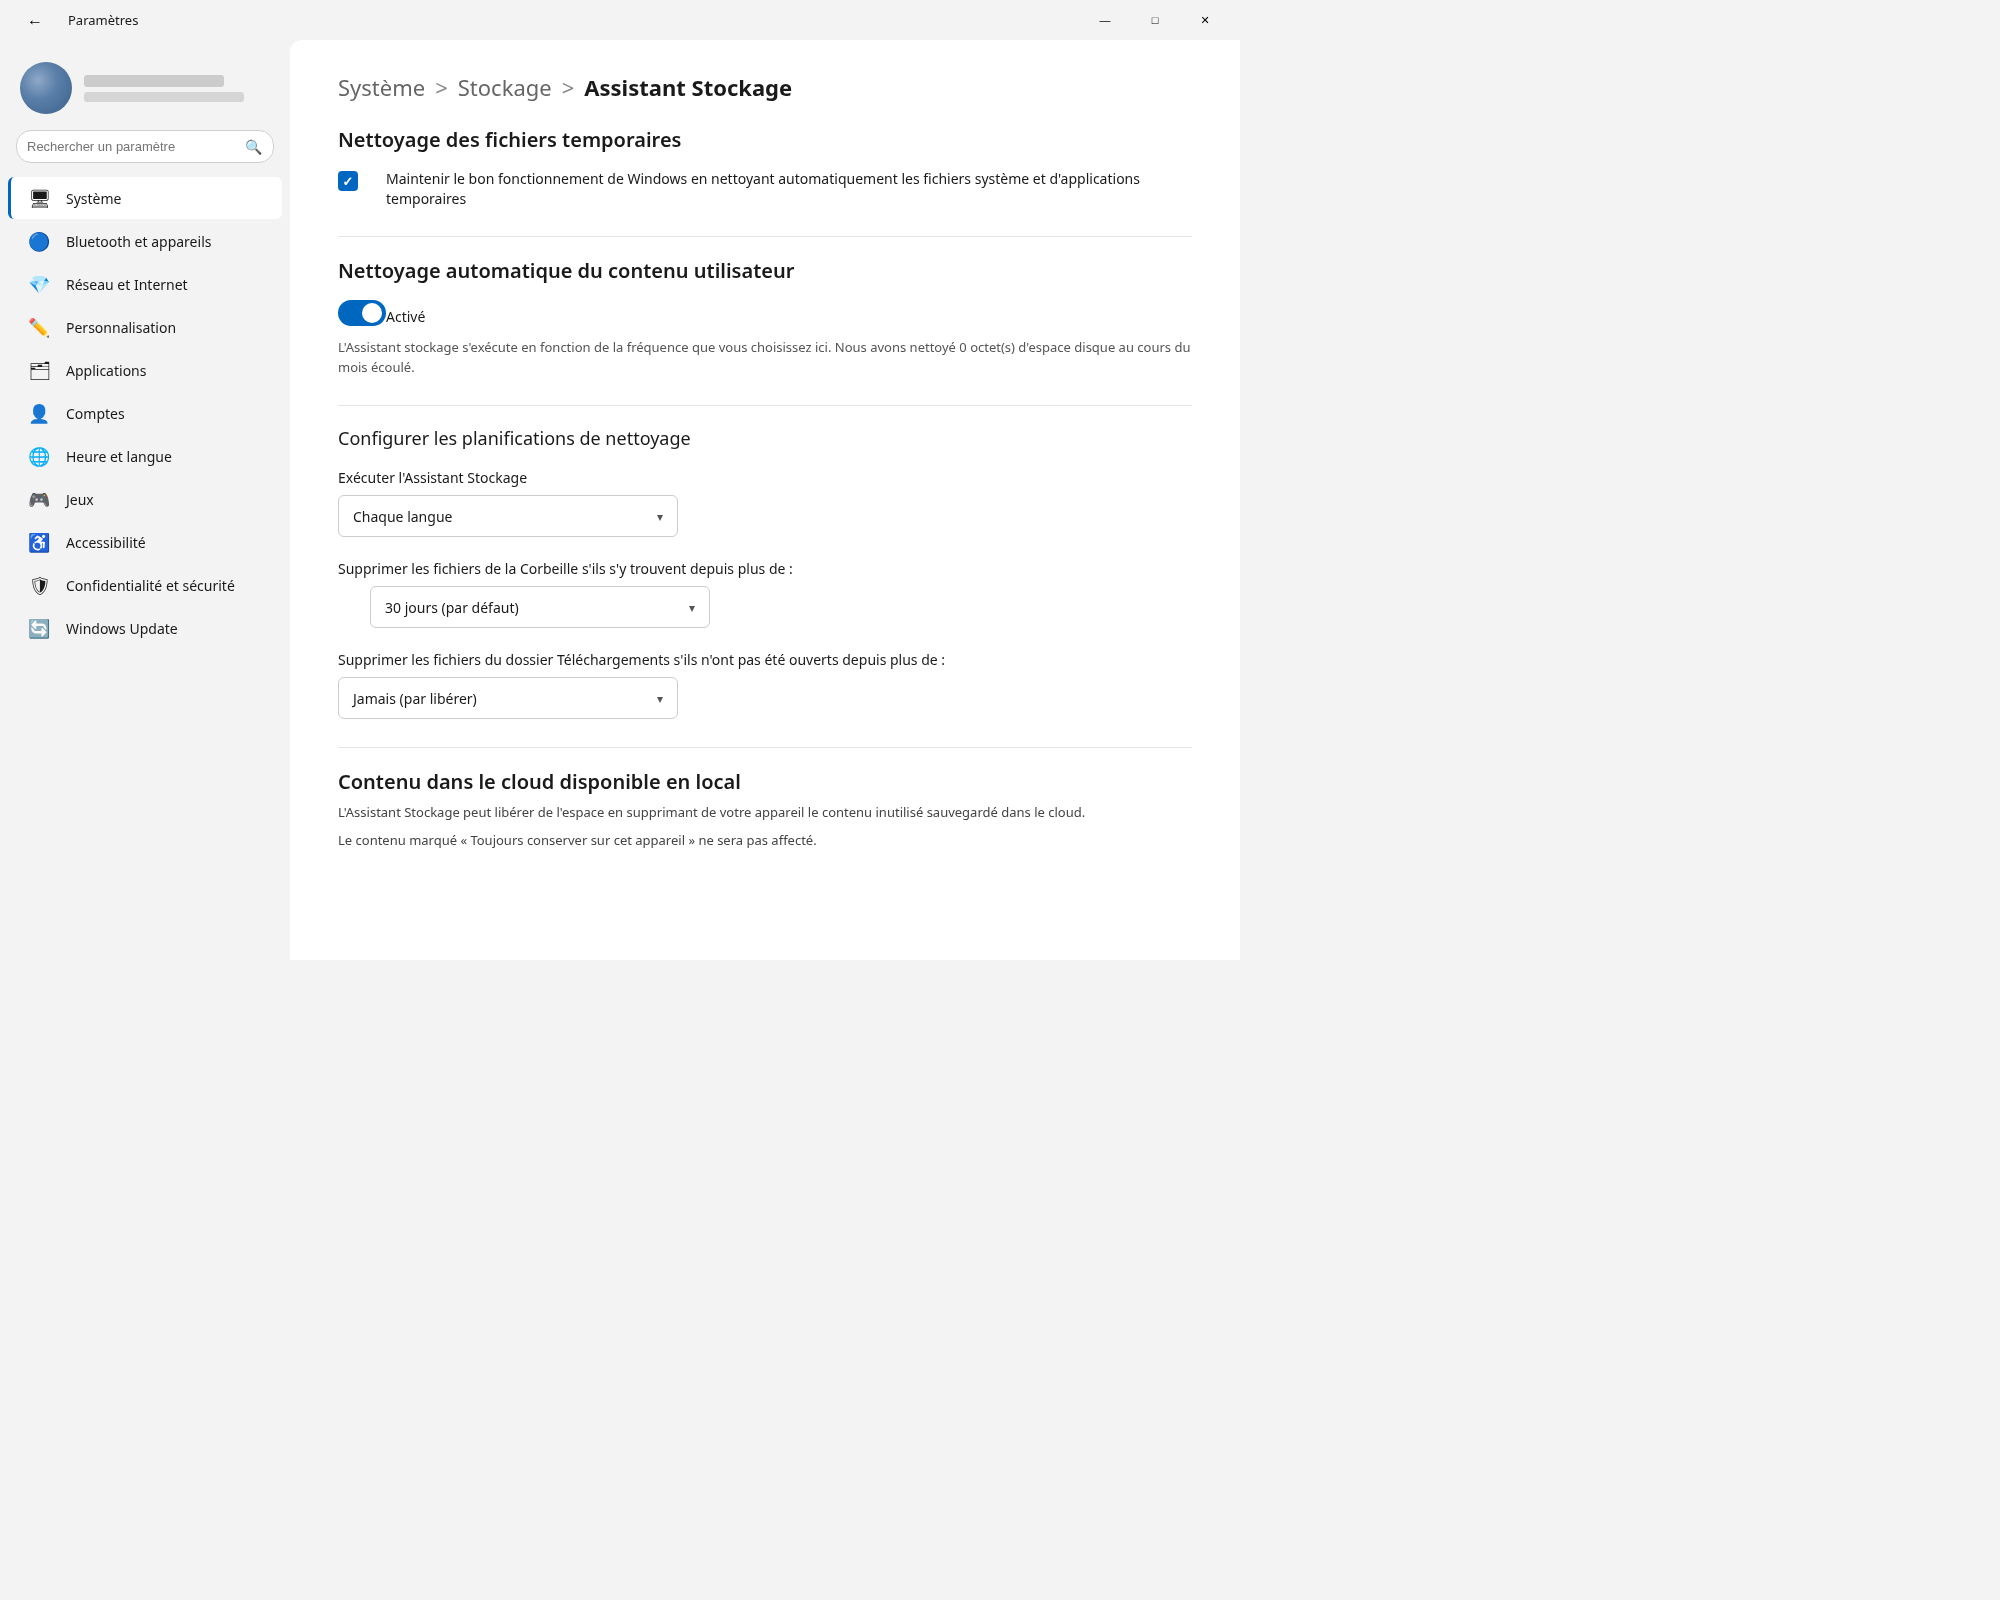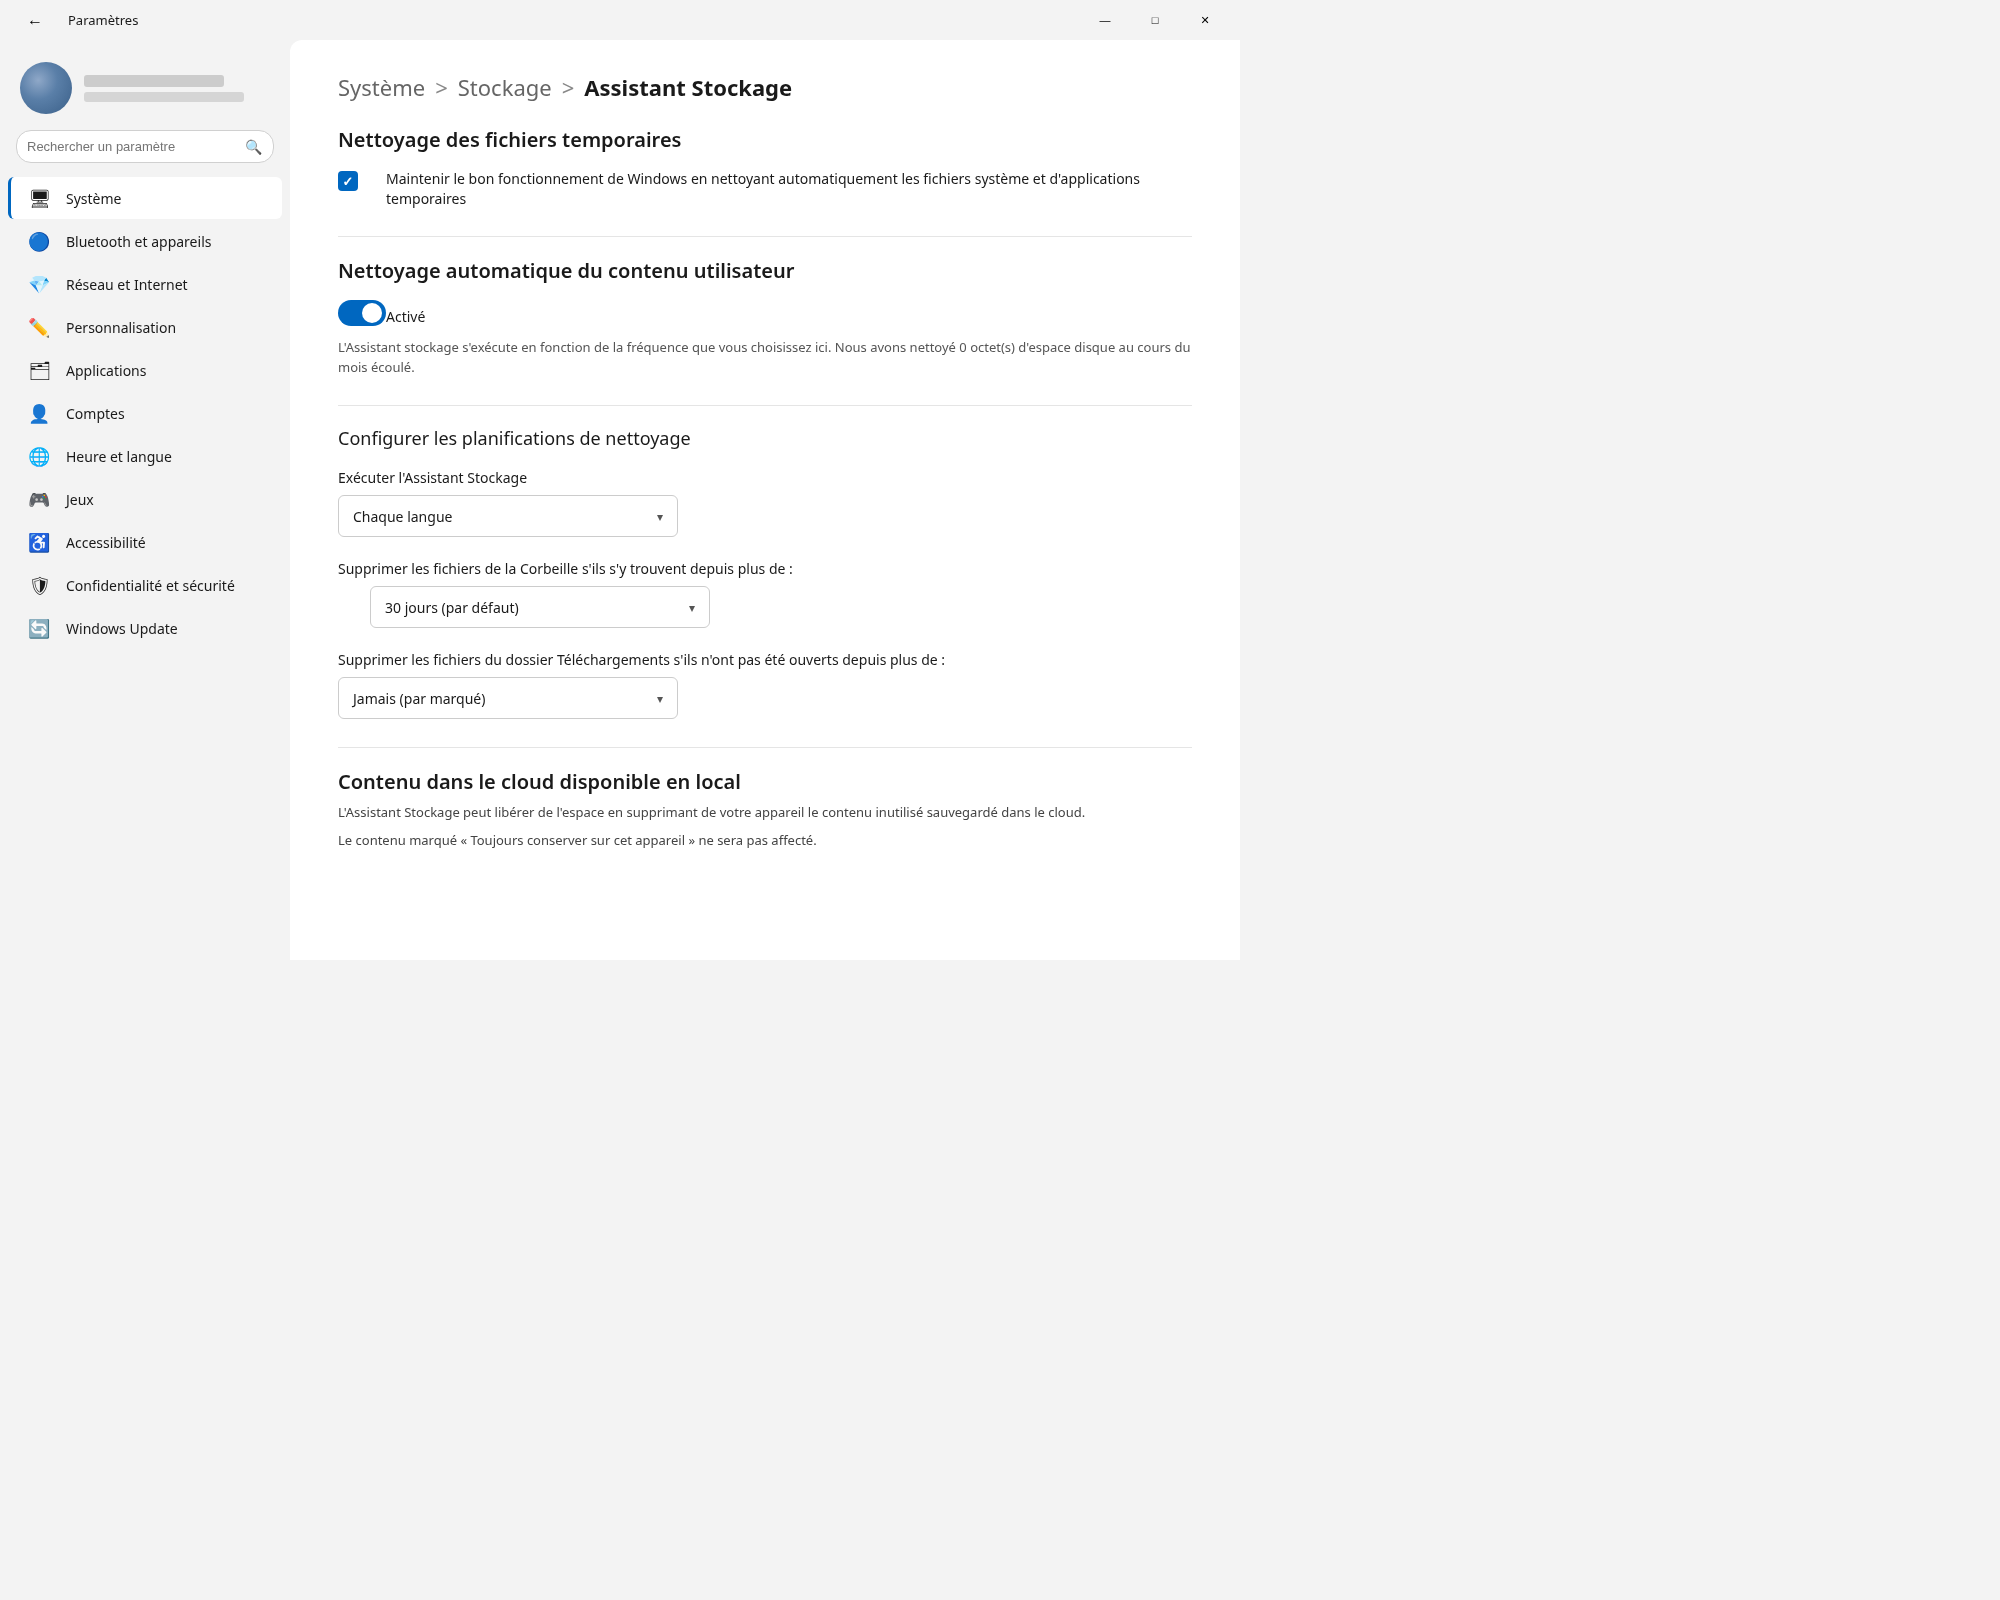--- a/index.html
+++ b/index.html
@@ -424,21 +424,21 @@
         <div style="position: relative; padding-left: 32px;">
 
           <div class="dropdown">
             <span>30 jours (par défaut)</span>
             <span class="dropdown-arrow">▾</span>
           </div>
         </div>
 
         <div class="field-label">Supprimer les fichiers du dossier Téléchargements s'ils n'ont pas été ouverts depuis plus de :</div>
         <div class="dropdown">
-          <span>Jamais (par marqué)</span>
+          <span>Jamais (par libérer)</span>
           <span class="dropdown-arrow">▾</span>
         </div>
       </div>
 
       <hr class="section-divider">
 
       <div class="cloud-section">
         <div class="section-title">Contenu dans le cloud disponible en local</div>
         <p class="cloud-desc">L'Assistant Stockage peut libérer de l'espace en supprimant de votre appareil le contenu inutilisé sauvegardé dans le cloud.</p>
         <p class="cloud-desc">Le contenu marqué « Toujours conserver sur cet appareil » ne sera pas affecté.</p>

